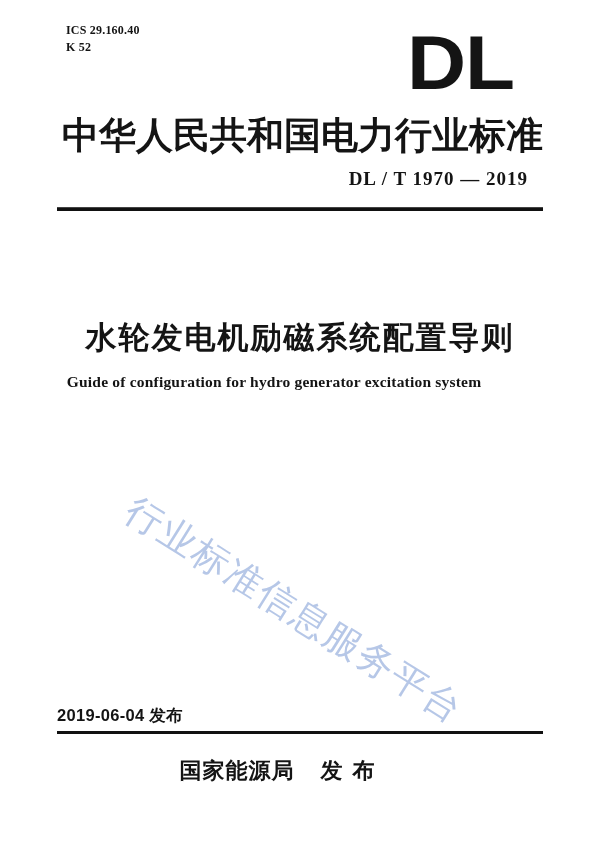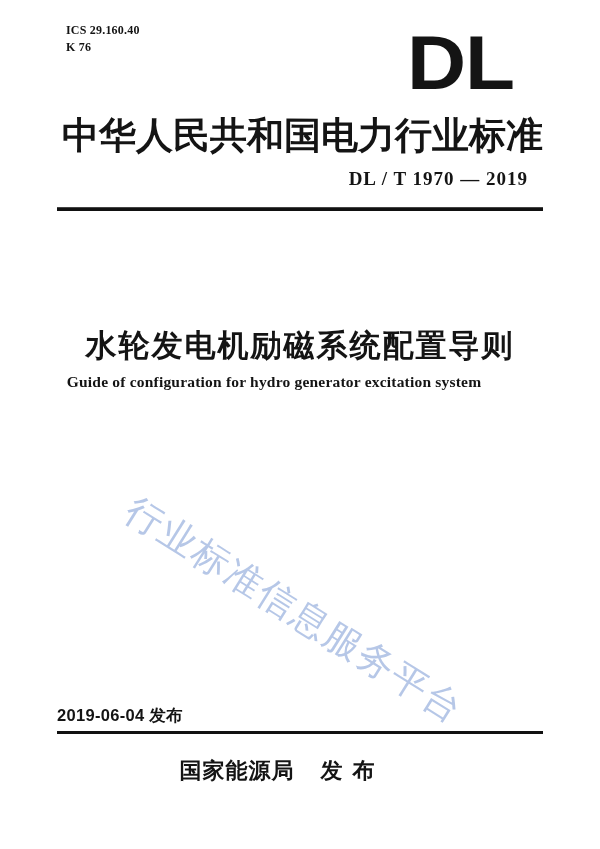--- a/index.html
+++ b/index.html
@@ -38,21 +38,20 @@
   .rule-top{
     position:absolute;left:57px;top:208px;width:486px;height:3px;
     background:#111;border-bottom:1px solid #fff;box-shadow:0 -1px 0 #444;
   }
   .doc-title-zh{
     position:absolute;left:0;top:317px;width:600px;
     text-align:center;
     font-family:"Liberation Sans","DejaVu Sans",sans-serif;
     font-size:31px;font-weight:600;letter-spacing:2px;
     white-space:nowrap;
-    margin-top:8px;
   }
   .doc-title-en{
     position:absolute;left:0;top:373px;width:548px;
     text-align:center;
     font-size:15.5px;font-weight:bold;letter-spacing:0.2px;
     white-space:nowrap;
   }
   .watermark{
     position:absolute;left:142px;top:486px;
     font-family:"Liberation Sans","DejaVu Sans",sans-serif;
@@ -81,21 +80,21 @@
   .publisher-row .gap{display:inline-block;width:26px;}
   .publish-action{letter-spacing:10px;}
 </style>
 </head>
 <body>
 
 <div class="page">
 
   <div class="ics-block">
     <div>ICS 29.160.40</div>
-    <div>K 76</div>
+    <div>K 52</div>
   </div>
 
   <div class="dl-logo">DL</div>
 
   <div class="header-title">中华人民共和国电力行业标准</div>
 
   <div class="std-number">DL / T  1970 — 2019</div>
 
   <div class="rule-top"></div>
 

